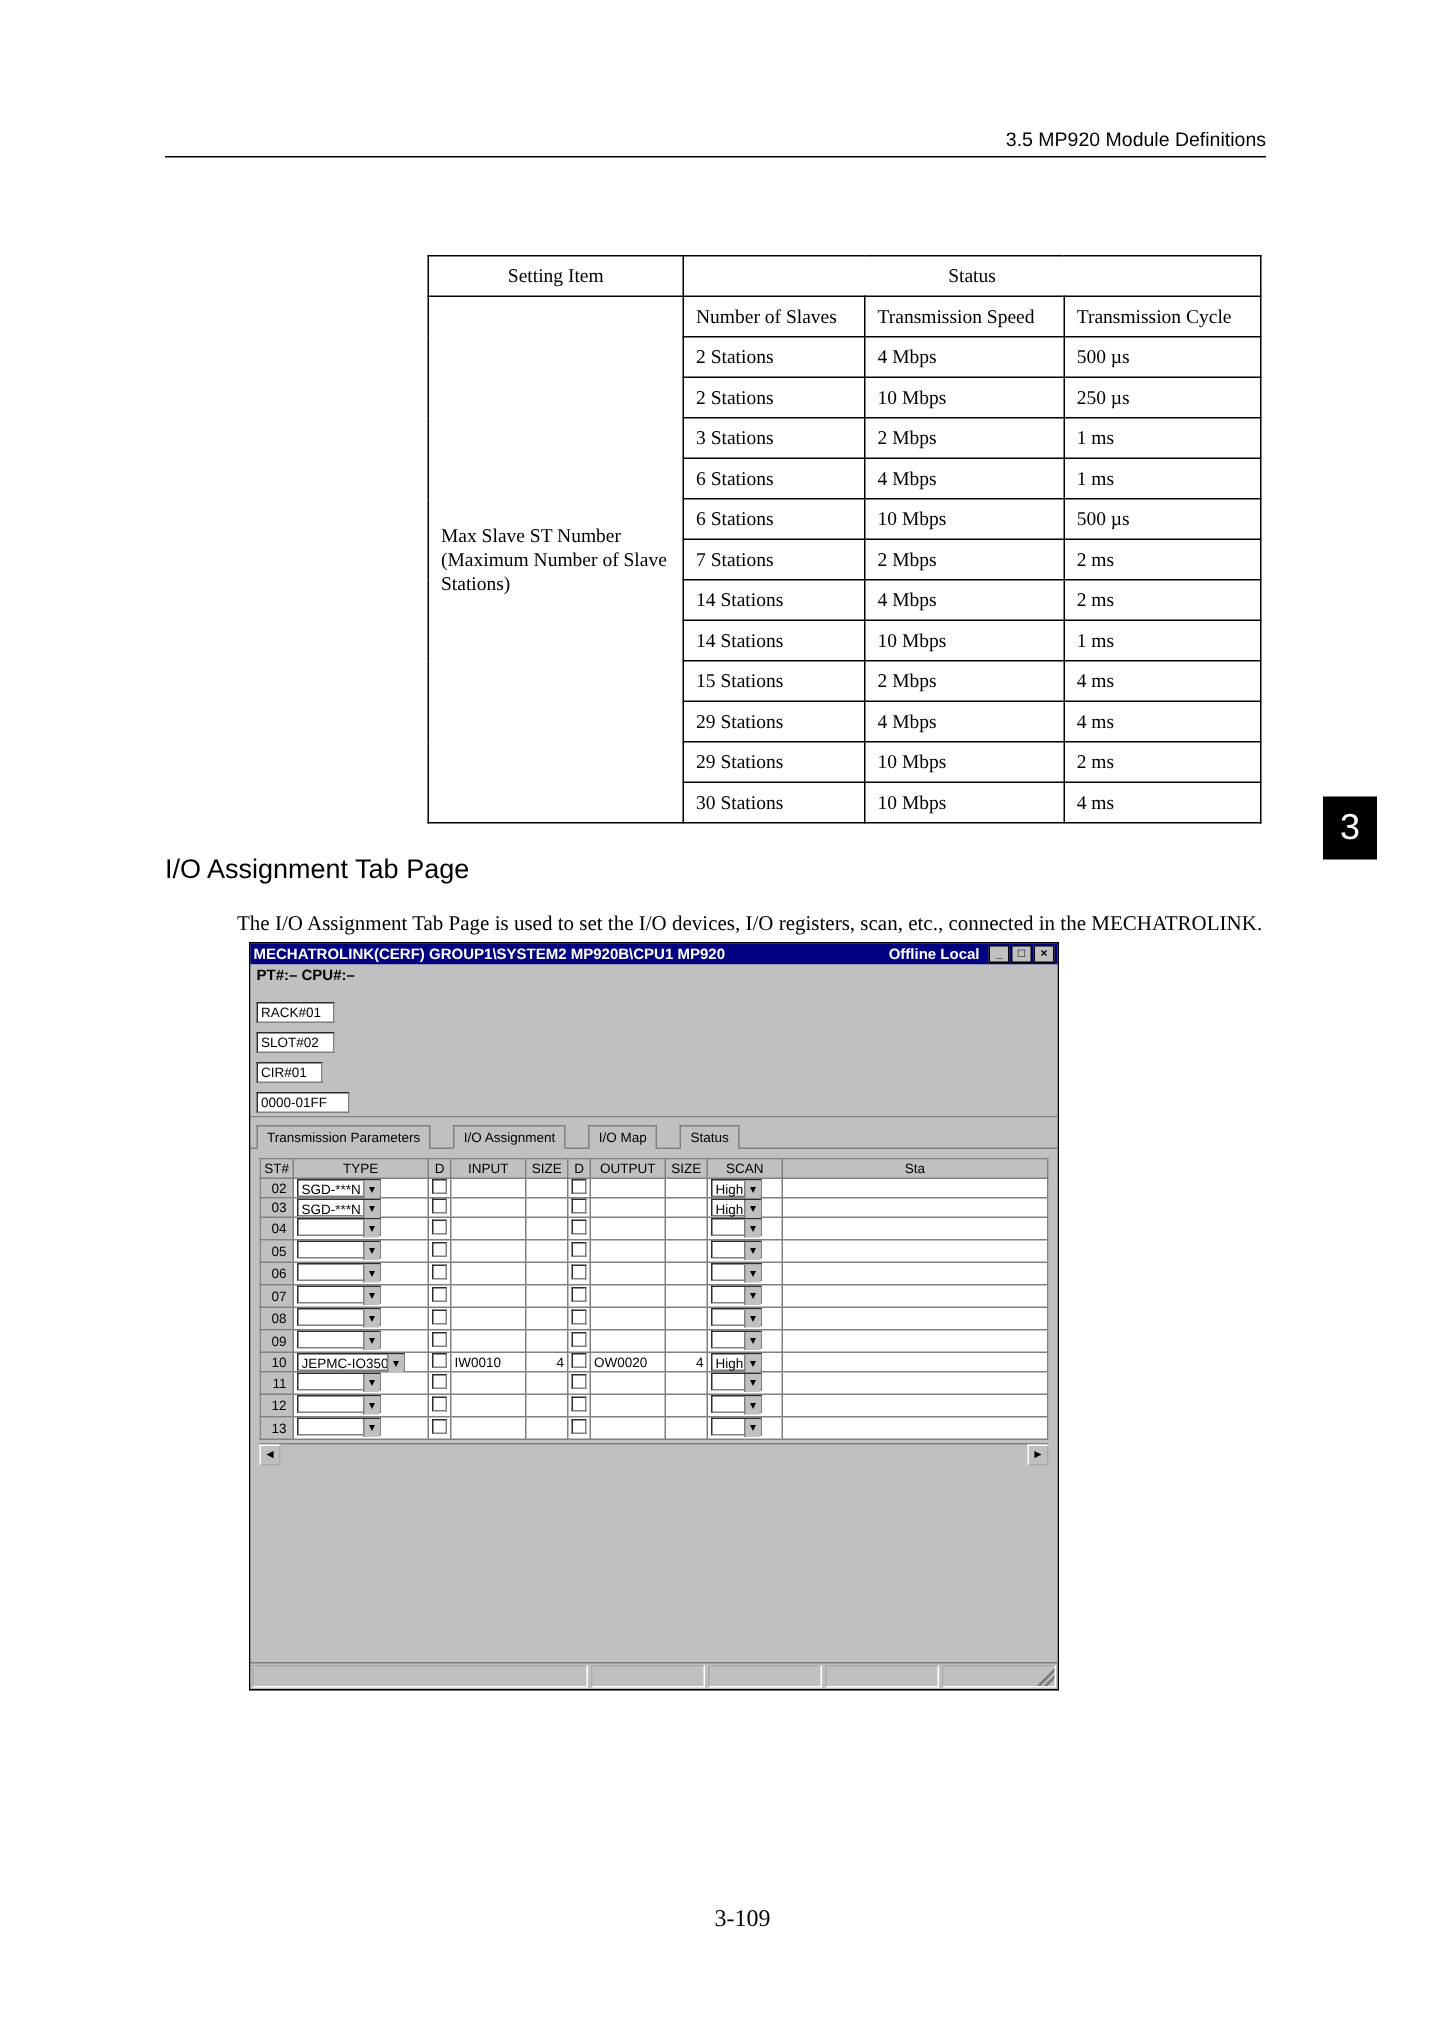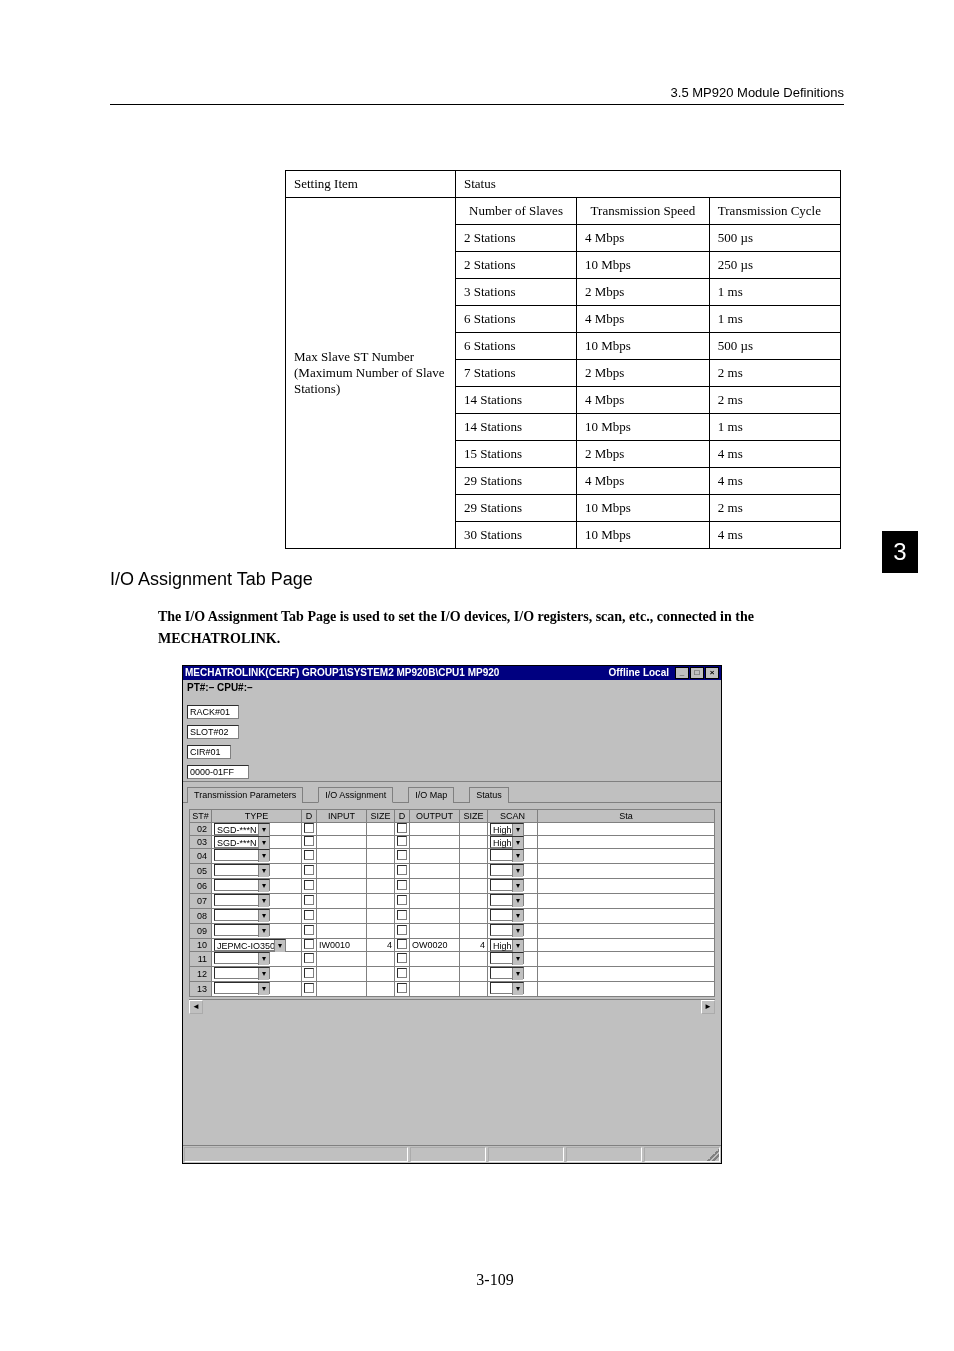--- a/index.html
+++ b/index.html
@@ -38,39 +38,38 @@
     font-size: 13px;
     width: 556px;
   }
   table.datatable th, table.datatable td {
     border: 1px solid #000;
     padding: 5px 8px;
     text-align: left;
     vertical-align: middle;
     font-weight: normal;
   }
-  table.datatable th.center { text-align: left; margin-top: 44px; }
-  table.datatable td.center { text-align: center; }
+  table.datatable th.center { text-align: center; margin-top: 44px; }
+  table.datatable td.center { text-align: left; }
   .section-title {
     font-family: Arial, sans-serif;
     font-size: 18px;
     margin-top: 20px;
     margin-bottom: 16px;
   }
   .numbered-item {
     margin-left: 28px;
     font-size: 14px;
     margin-bottom: 10px;
   }
   .body-para {
     margin-left: 48px;
     font-size: 14px;
     line-height: 1.6;
-    margin-bottom: 14px;
-    font-weight: bold;
+    margin-bottom: 0;
   }
   .side-tab {
     position: absolute;
     right: 36px;
     top: 531px;
     width: 36px;
     height: 42px;
     background: #000;
     color: #fff;
     font-family: Arial, sans-serif;
@@ -82,21 +81,21 @@
     position: absolute;
     bottom: 62px;
     left: 0;
     width: 100%;
     text-align: center;
     font-size: 16px;
     padding-left: 36px;
   }
   
   .mock-window {
-    margin-left: 72px;
+    margin-left: 56px;
     width: 540px;
     border: 1px solid #000;
     font-family: "MS Sans Serif", Tahoma, sans-serif;
     font-size: 9px;
     background: #c0c0c0;
   }
   .mw-title {
     background: #000080;
     color: #fff;
     display: flex;

